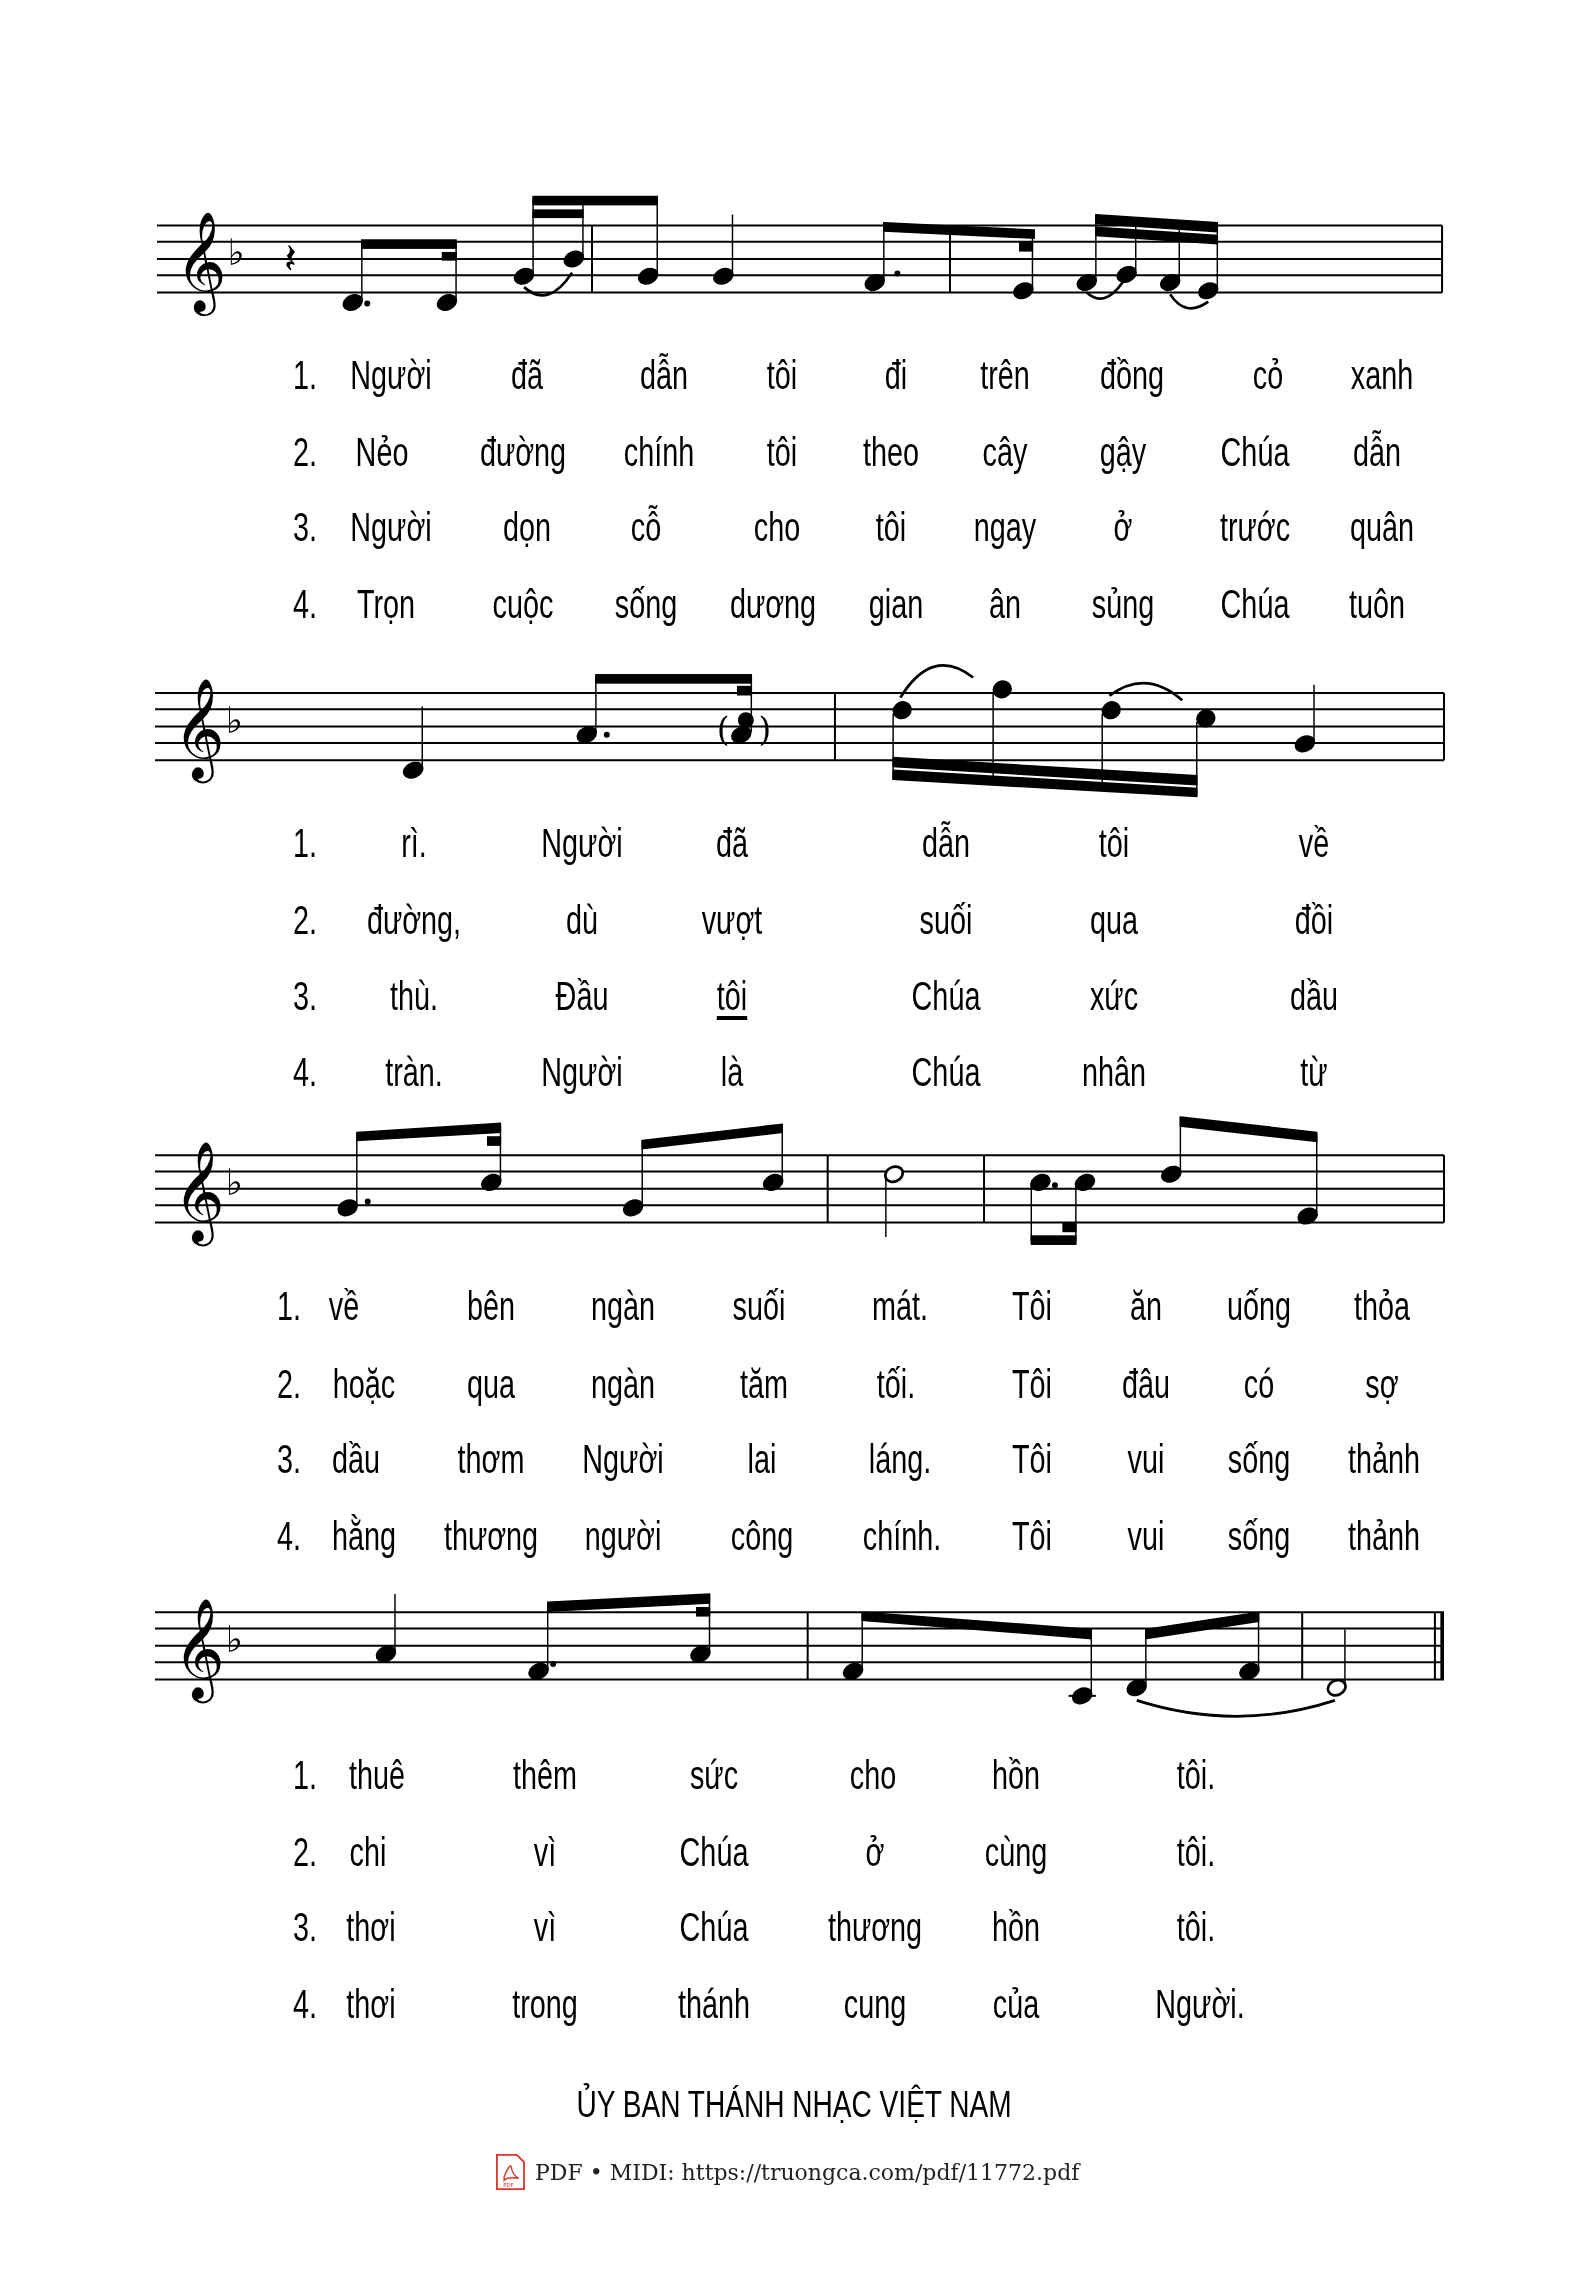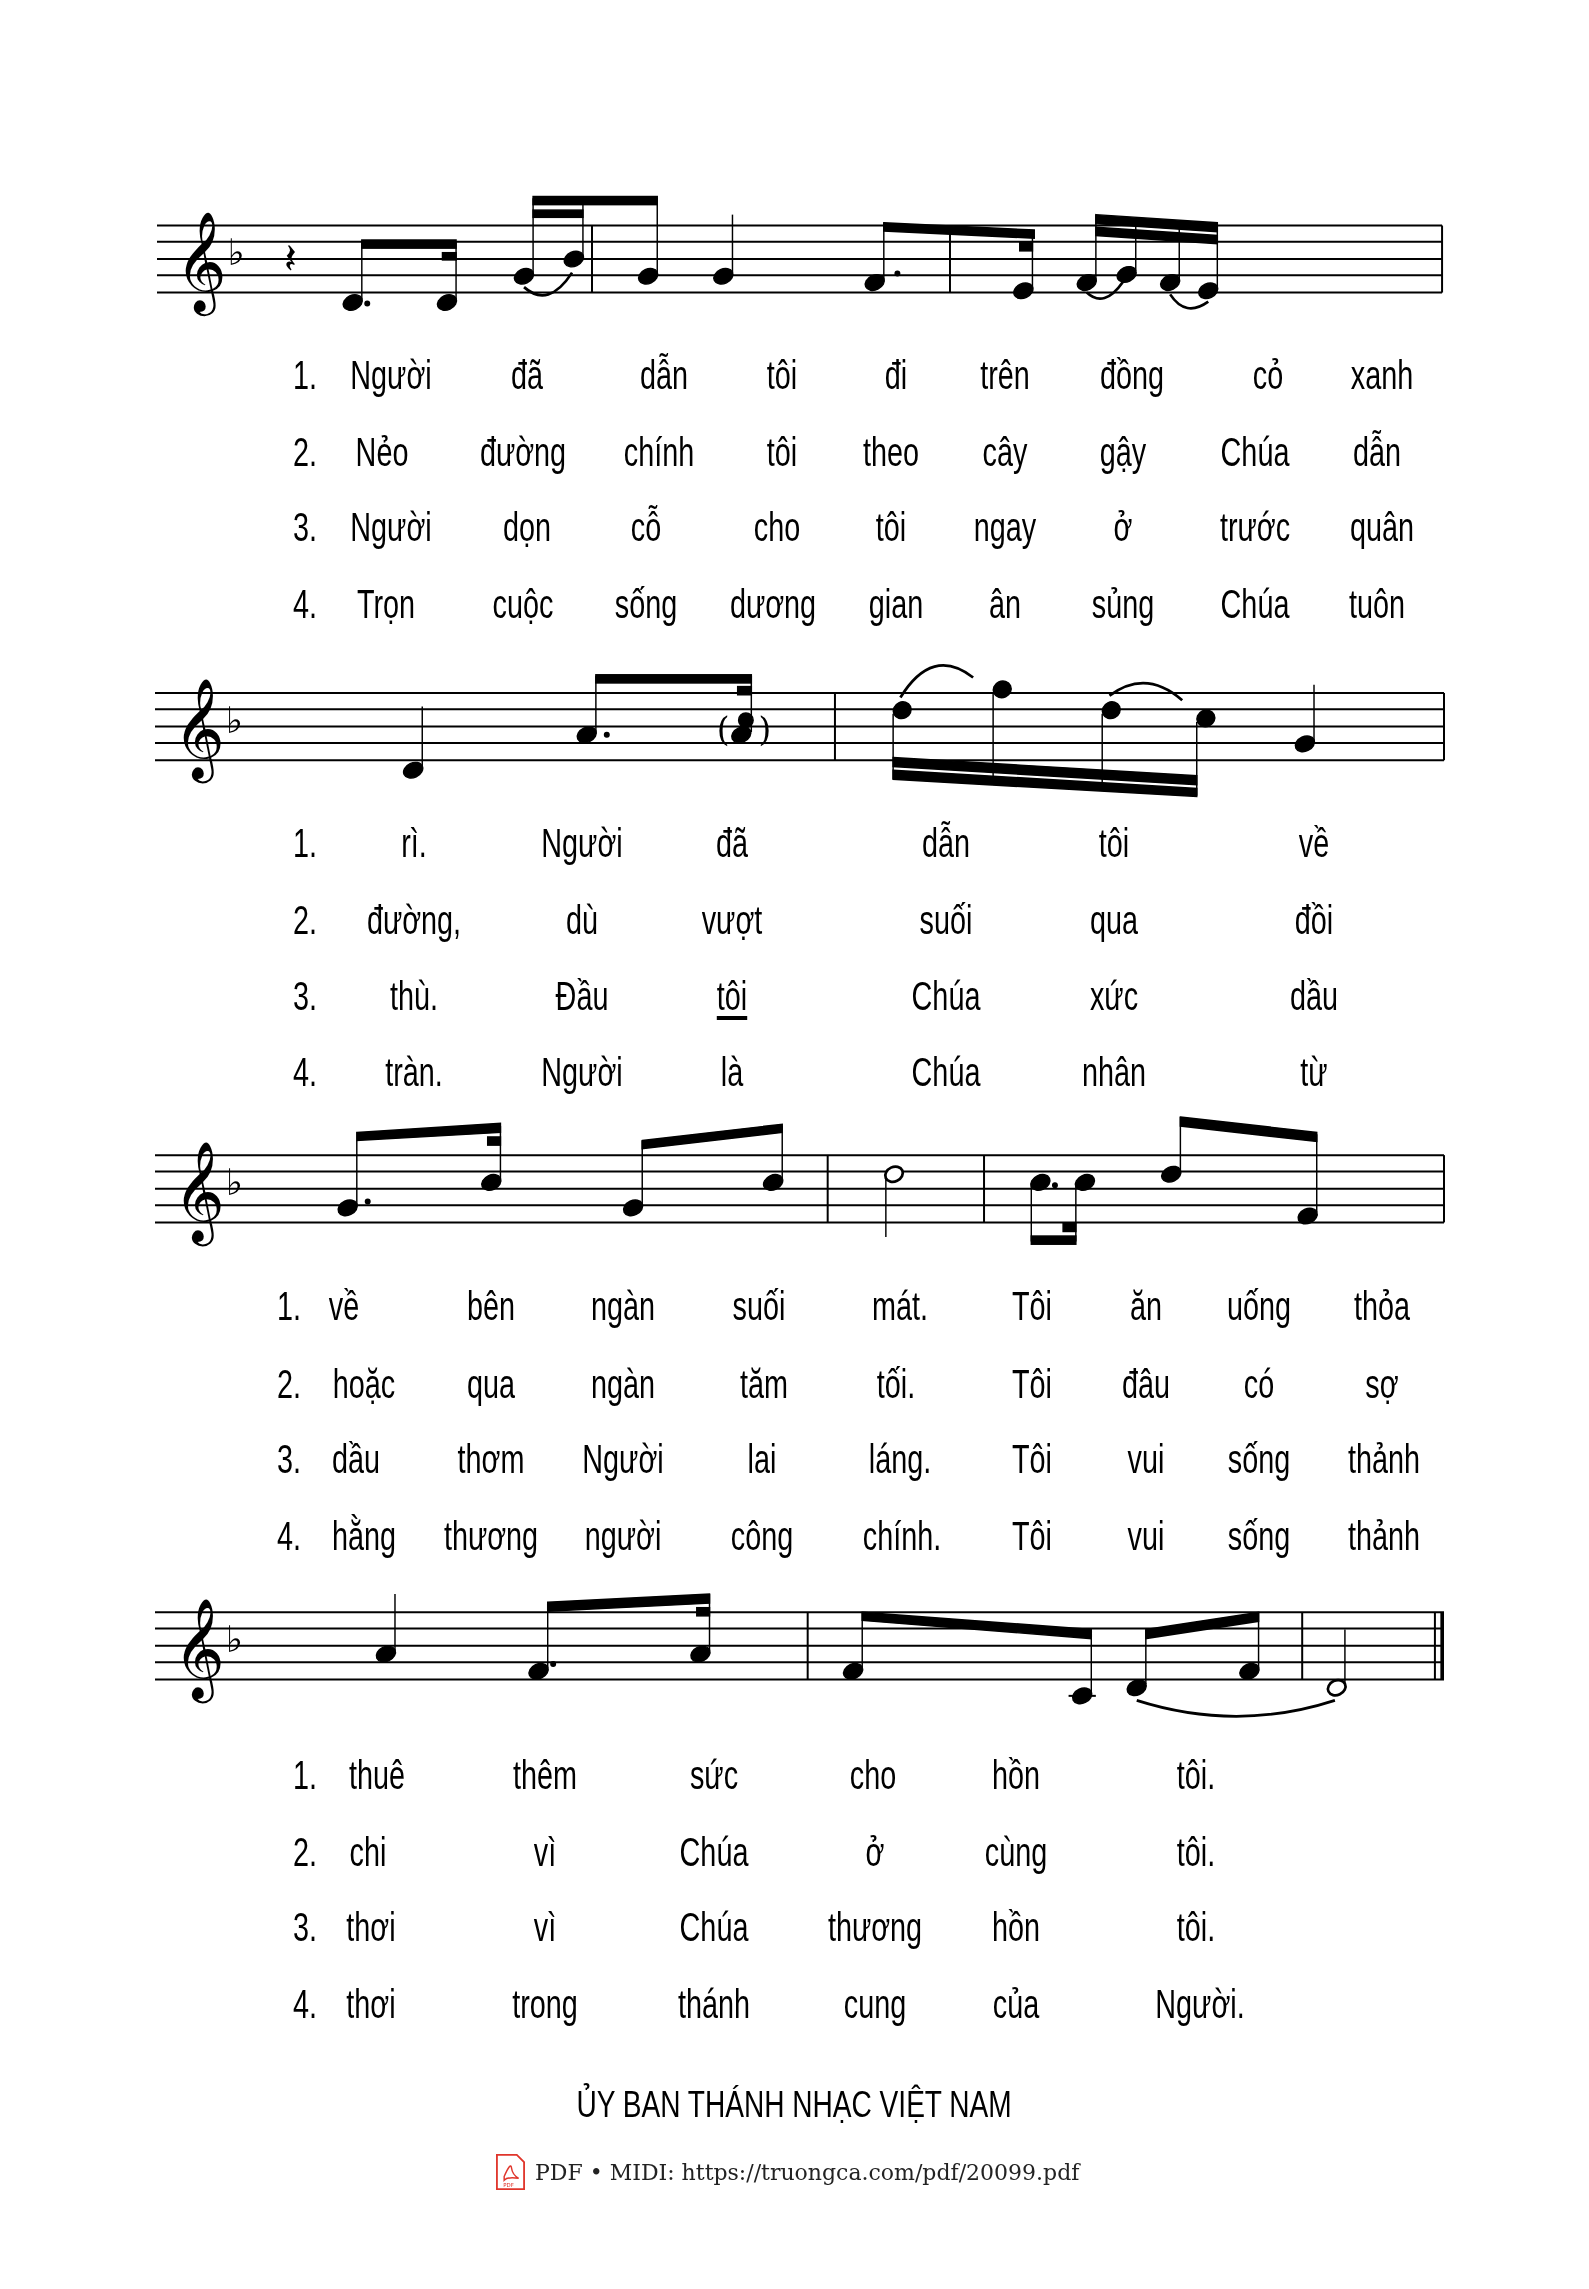--- a/index.html
+++ b/index.html
@@ -380,15 +380,15 @@
 
 <div class="footer-title"><span>ỦY BAN THÁNH NHẠC VIỆT NAM</span></div>
 <div class="footer-link">
   <div class="pdf-icon">
     <svg width="31" height="38" viewBox="0 0 34 42" style="font-size:24px">
       <path d="M2 2 H24 L32 10 V40 H2 Z" fill="#fff" stroke="#e0352b" stroke-width="2"></path>
       <path d="M10 26 Q17 10 18 16 Q19 24 26 28 Q14 26 10 30 Z" fill="none" stroke="#e0352b" stroke-width="1.6"></path>
       <text x="9" y="38" font-size="6" fill="#e0352b" font-family="DejaVu Sans, sans-serif">PDF</text>
     </svg>
   </div>
-  <span>PDF • MIDI: https://truongca.com/pdf/20099.pdf</span>
+  <span>PDF • MIDI: https://truongca.com/pdf/11772.pdf</span>
 </div>
 
 
 </body></html>

